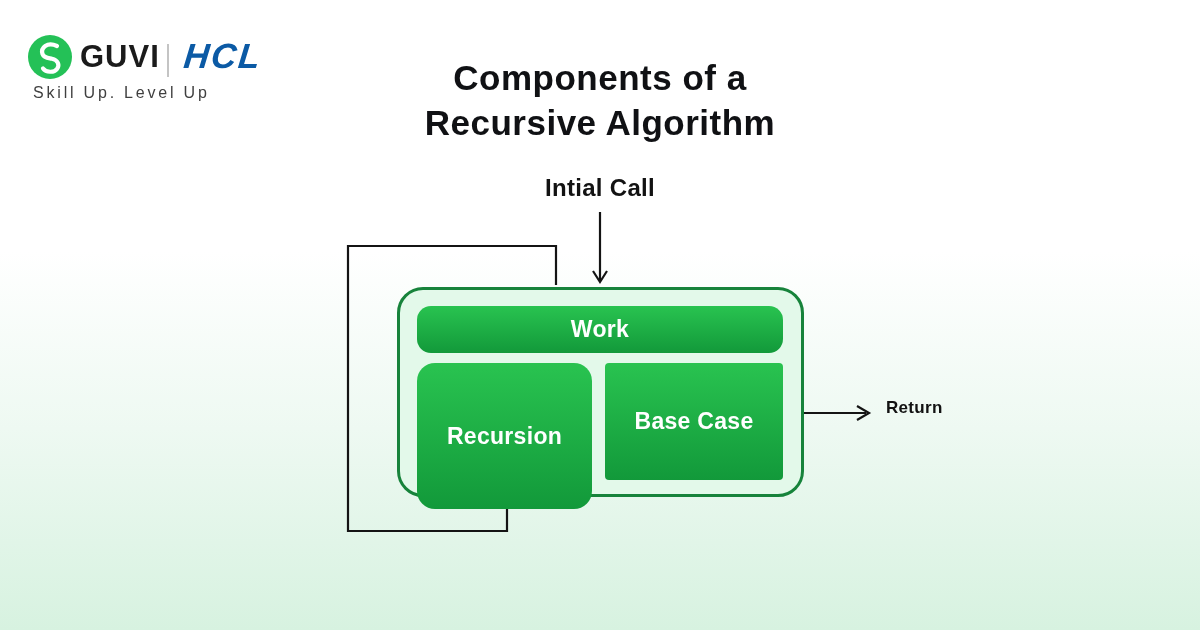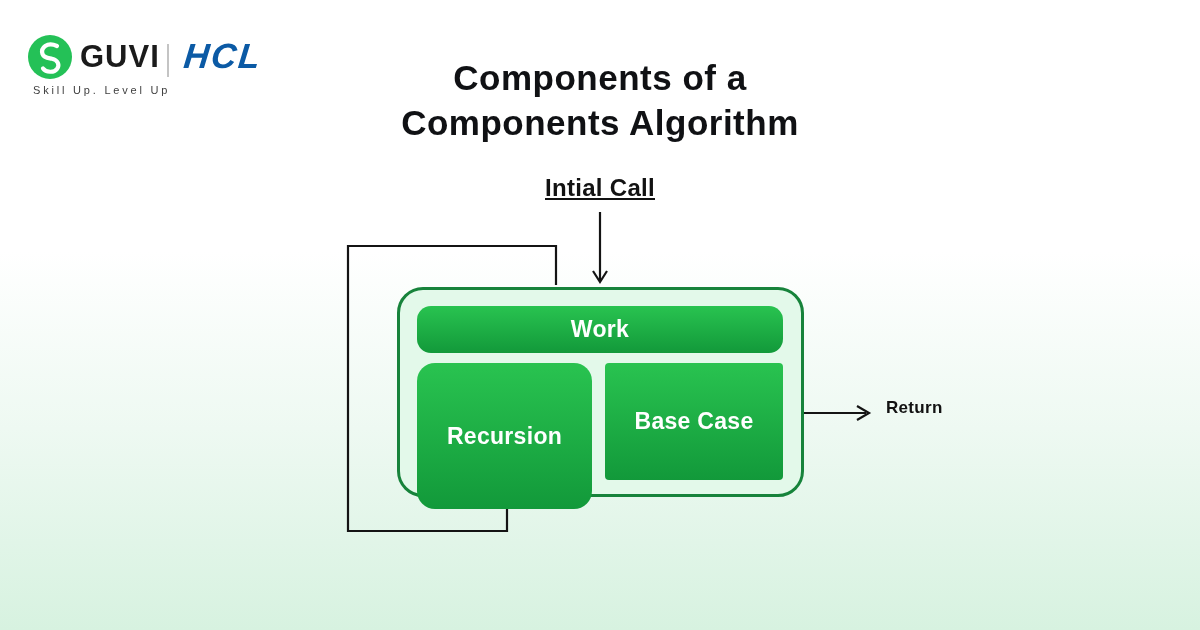--- a/index.html
+++ b/index.html
@@ -21,32 +21,32 @@
     position:absolute;left:167px;top:44px;width:2px;height:33px;background:#c4c4c4;
   }
   .hcl-word{
     position:absolute;left:184px;top:36px;
     font-size:35px;font-weight:900;font-style:italic;
     letter-spacing:2px;color:var(--hcl-blue,#0b5aa5);
     transform:skewX(-6deg);
   }
   .tagline{
     position:absolute;left:33px;top:84px;
-    font-size:11px;font-weight:500;letter-spacing:2.8px;color:#3f3f3f;
+    font-size:16px;font-weight:500;letter-spacing:2.8px;color:#3f3f3f;
   }
   
   .title{
     position:absolute;left:0;top:55px;width:1200px;
     text-align:center;color:#101114;
     font-size:35px;font-weight:800;line-height:45px;letter-spacing:.5px;
   }
   
   .initial-call{
     position:absolute;left:0;top:174px;width:1200px;text-align:center;
-    font-size:24px;font-weight:700;color:#121212;letter-spacing:.3px;text-decoration:underline;
+    font-size:24px;font-weight:700;color:#121212;letter-spacing:.3px;
   }
   .return-label{
     position:absolute;left:886px;top:398px;
     font-size:17px;font-weight:700;color:#121212;letter-spacing:.3px;
   }
   
   .arrows{position:absolute;left:0;top:0;width:1200px;height:630px;pointer-events:none;}
   .arrows line,.arrows polyline{stroke:#141414;stroke-width:2.2;fill:none;}
   
   .algo-box{
@@ -77,21 +77,21 @@
       <path d="M 29 11 C 19 6.5 12.5 13 14.5 19 C 16 23.5 22 23 24 23.7 C 30 25 32 30 29 34 C 26 38 18 37.5 15 33.5" stroke="#ffffff" stroke-width="4.2" fill="none" stroke-linecap="round"></path>
     </svg>
     <span class="guvi-word">GUVI</span>
     <span class="brand-divider"></span>
     <span class="hcl-word">HCL</span>
     <div class="tagline">Skill Up. Level Up</div>
   </header>
 
   <h1 class="title" style="margin:0;">
     <span>Components of a</span><br>
-    <span>Components Algorithm</span>
+    <span>Recursive Algorithm</span>
   </h1>
 
   <div class="initial-call">Intial Call</div>
   <div class="return-label">Return</div>
 
   <svg class="arrows" viewBox="0 0 1200 630">
 
     <g>
       <line x1="600" y1="212" x2="600" y2="281"></line>
       <polyline points="593,271 600,282 607,271"></polyline>

